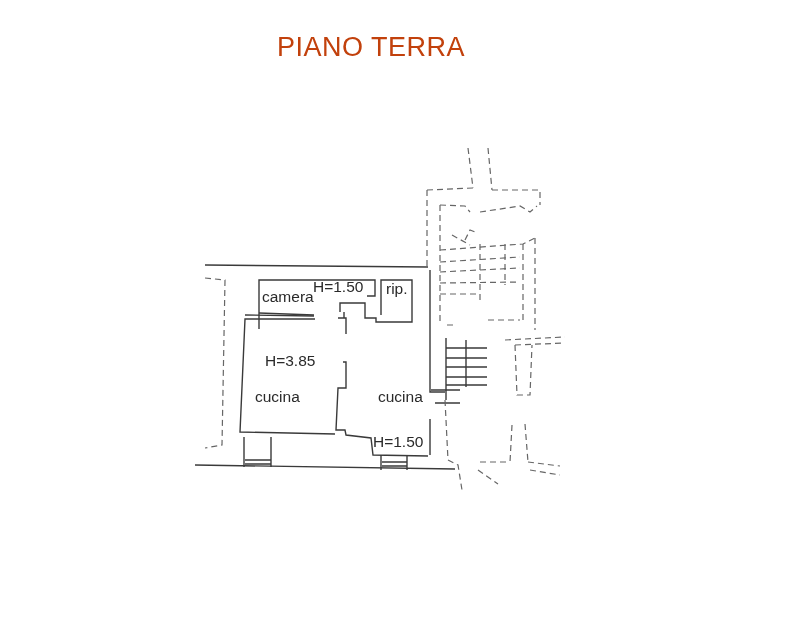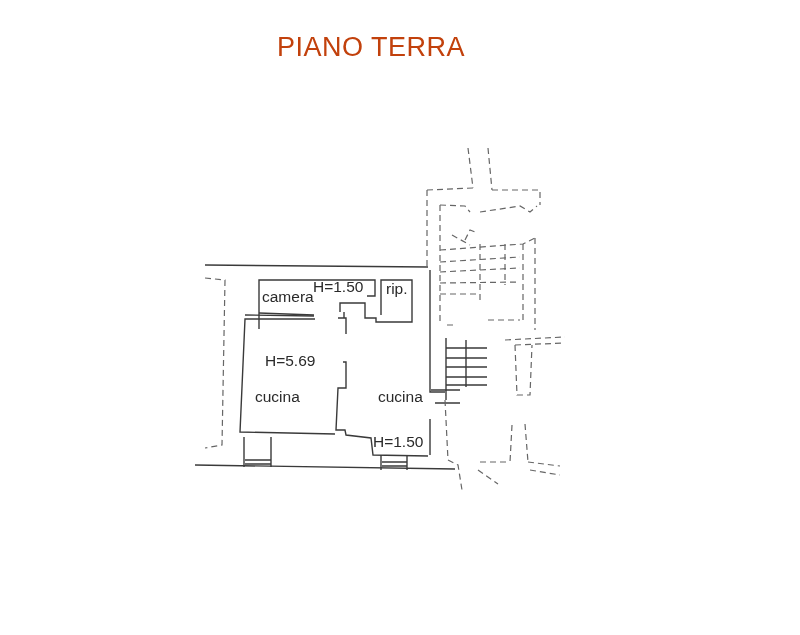--- a/index.html
+++ b/index.html
@@ -65,16 +65,16 @@
     <path d="M515 345 L517 395 L530 395 L532 345"></path>
     <path d="M512 425 L510 462 M525 424 L528 462"></path>
     <path d="M445 400 L448 460 M448 460 L458 465 L462 490"></path>
     <path d="M480 462 L510 462 M528 462 L560 466 M530 470 L560 475 M478 470 L498 484"></path>
   </g>
 </svg>
 
 <div class="lbl" style="left:262px;top:288px;">camera</div>
 <div class="lbl" style="left:313px;top:278px;">H=1.50</div>
 <div class="lbl" style="left:386px;top:280px;">rip.</div>
-<div class="lbl" style="left:265px;top:352px;">H=5.69</div>
+<div class="lbl" style="left:265px;top:352px;">H=3.85</div>
 <div class="lbl" style="left:255px;top:388px;">cucina</div>
 <div class="lbl" style="left:378px;top:388px;">cucina</div>
 <div class="lbl" style="left:373px;top:433px;">H=1.50</div>
 
 </body></html>

